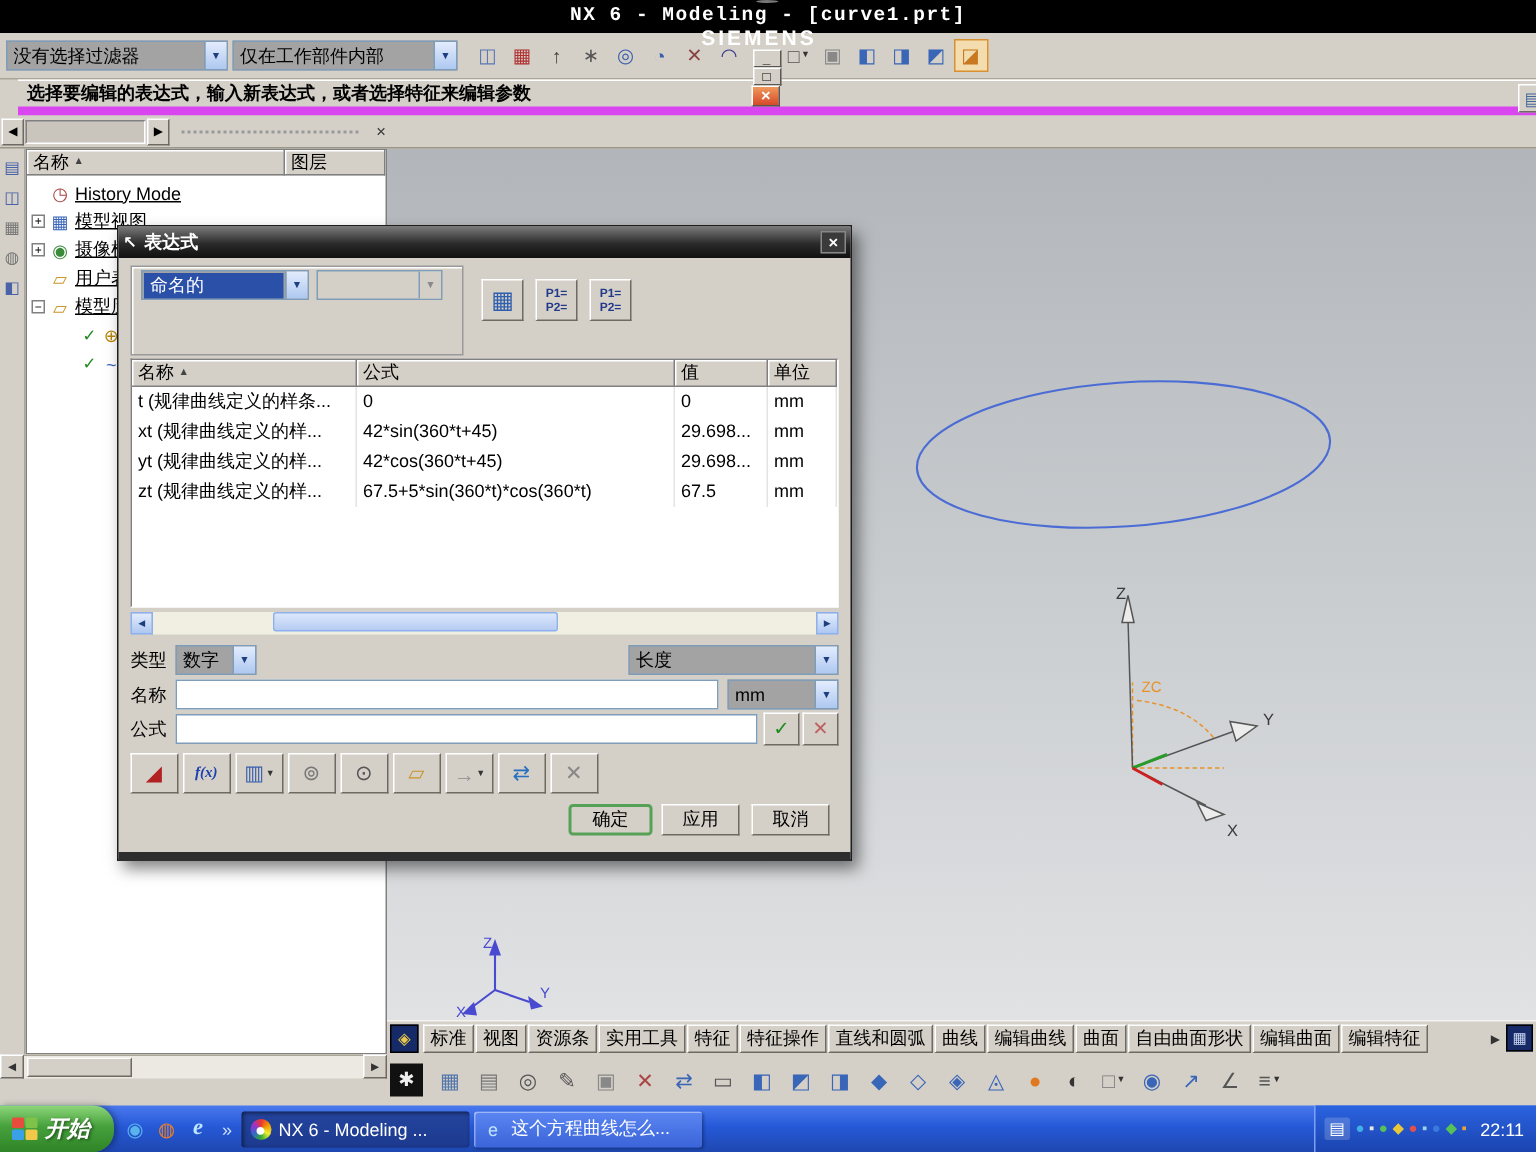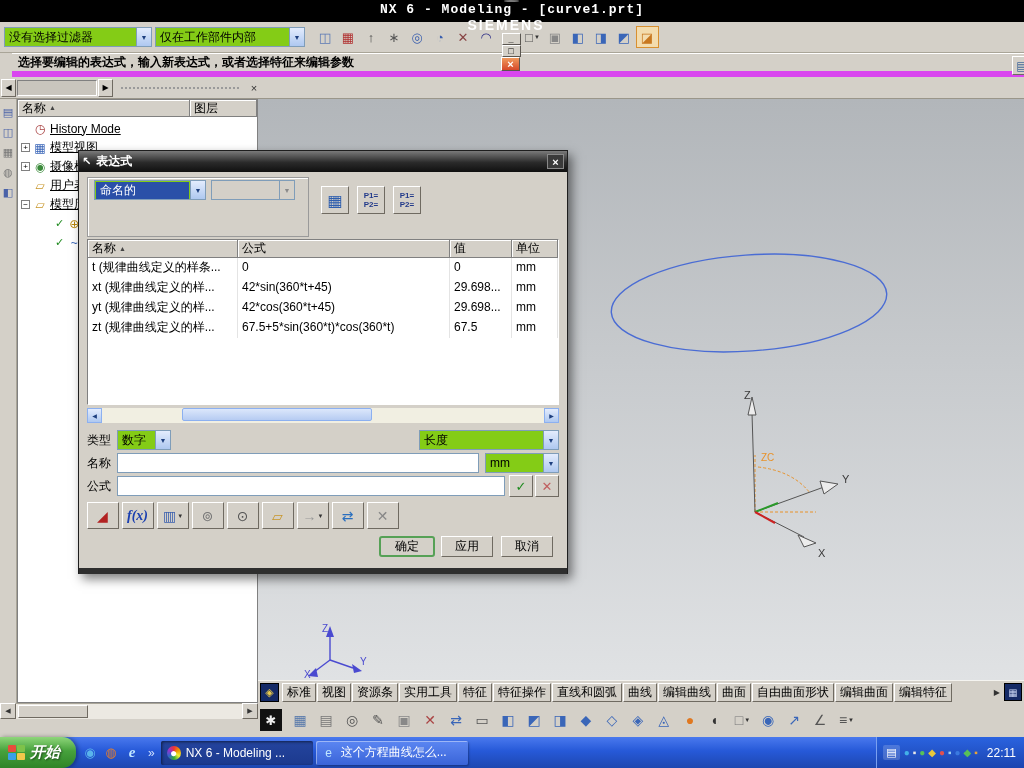--- a/index.html
+++ b/index.html
@@ -11,21 +11,21 @@
   .nx-logo{width:15px;height:15px;margin:0 5px 0 4px;border-radius:50%;background:conic-gradient(#e33,#e90,#ee3,#3a3,#36c,#93c,#e33);border:1px solid #777;}
   .win-title{font-family:"Liberation Mono","DejaVu Sans Mono",monospace;font-weight:bold;font-size:13px;letter-spacing:1px;}
   .spacer{flex:1;}
   .brand{font-weight:bold;font-size:14px;letter-spacing:2px;margin-right:12px;}
   .winbtn{width:19px;height:16px;margin-right:2px;border:1px solid;border-color:#fff #5a5650 #5a5650 #fff;background:#d4d0c8;color:#000;font-size:9px;display:flex;align-items:center;justify-content:center;font-weight:bold;}
   .winbtn.close{background:linear-gradient(#f0995c,#d6492a);color:#fff;font-size:11px;margin-right:3px;}
 
   
   .b3{background:#d4d0c8;border:1px solid;border-color:#fff #6f6a61 #6f6a61 #fff;}
   .toolrow{position:absolute;left:0;top:22px;width:1024px;height:31px;background:#d4d0c8;border-bottom:1px solid #a9a598;display:flex;align-items:center;gap:3px;padding:0 4px;z-index:55;}
-  .combo{height:20px;background:#84cc16;border:1px solid #7f9db9;display:flex;align-items:center;}
+  .combo{height:20px;background:#a3a3a3;border:1px solid #7f9db9;display:flex;align-items:center;}
   .combo .val{padding:0 4px;flex:1;white-space:nowrap;overflow:hidden;}
   .combo .arrow{width:15px;height:100%;background:linear-gradient(#e3ecfd,#aec8f0);border-left:1px solid #7f9db9;color:#1d3f7f;font-size:7px;display:flex;align-items:center;justify-content:center;}
   .combo.disabled{background:#d4d0c8;}
   .combo.disabled .arrow{background:#d4d0c8;color:#8a8a8a;}
   .combo.focus .val{background:#2a50a8;color:#fff;margin:1px;}
   .tbicons{display:flex;align-items:center;margin-left:6px;}
   .tbicon{width:23px;height:22px;display:flex;align-items:center;justify-content:center;font-size:13px;}
   .tbicon .dd{font-size:6px;color:#333;margin-left:1px;}
   .tbicon.active{border:1px solid #d89030;background:#f3dcae;}
 
@@ -90,21 +90,21 @@
   .dhs{position:absolute;left:8px;top:236px;width:472px;height:15px;display:flex;}
   .dhsbtn{width:15px;height:15px;background:linear-gradient(#e3ecfd,#aec8f0);border:1px solid #8cb0f0;color:#1d3f7f;font-size:6px;display:flex;align-items:center;justify-content:center;}
   .dhstrack{flex:1;background:#f1efe2;position:relative;}
   .dhsthumb{position:absolute;left:80px;top:0;width:190px;height:13px;background:linear-gradient(#dce7fb,#b6ccf2);border:1px solid #8cb0f0;border-radius:2px;}
   .dlabel{position:absolute;line-height:20px;left:8px;}
   .dinput{position:absolute;height:20px;border:1px solid #7f9db9;background:#fff;font-size:12px;padding:0 3px;}
   .smallbtn{position:absolute;width:24px;height:22px;display:flex;align-items:center;justify-content:center;font-size:13px;}
   .toolicons{position:absolute;left:8px;top:330px;display:flex;gap:3px;}
   .dtool{width:32px;height:27px;display:flex;align-items:center;justify-content:center;}
   .dtool .g{font-size:14px;}
-  .dtool .g.fx{font-family:"Liberation Serif","DejaVu Serif",serif;font-style:italic;font-weight:bold;font-size:14px;}
+  .dtool .g.fx{font-family:"Liberation Serif","DejaVu Serif",serif;font-style:italic;font-weight:bold;font-size:10px;}
   .dtool .dd{font-size:6px;color:#333;margin-left:1px;}
   .dbtn{position:absolute;top:364px;height:21px;text-align:center;line-height:19px;}
   .dbtn.ok{left:300px;width:56px;border:2px solid #56a156;border-radius:3px;line-height:16px;background:#d4d0c8;}
   .dbtn.ap{left:362px;width:52px;}
   .dbtn.ca{left:422px;width:52px;}
 
   
   .tabsrow{position:absolute;left:258px;top:680px;width:766px;height:23px;background:#d4d0c8;border-top:1px solid #f5f4f0;display:flex;align-items:center;gap:1px;padding-left:2px;z-index:8;overflow:hidden;}
   .tablead{width:19px;height:19px;background:#152a66;color:#e8c84a;font-size:11px;display:flex;align-items:center;justify-content:center;border:1px solid #000;margin-right:2px;flex:none;}
   .tab{height:19px;padding:0 4px;line-height:17px;white-space:nowrap;flex:none;}

